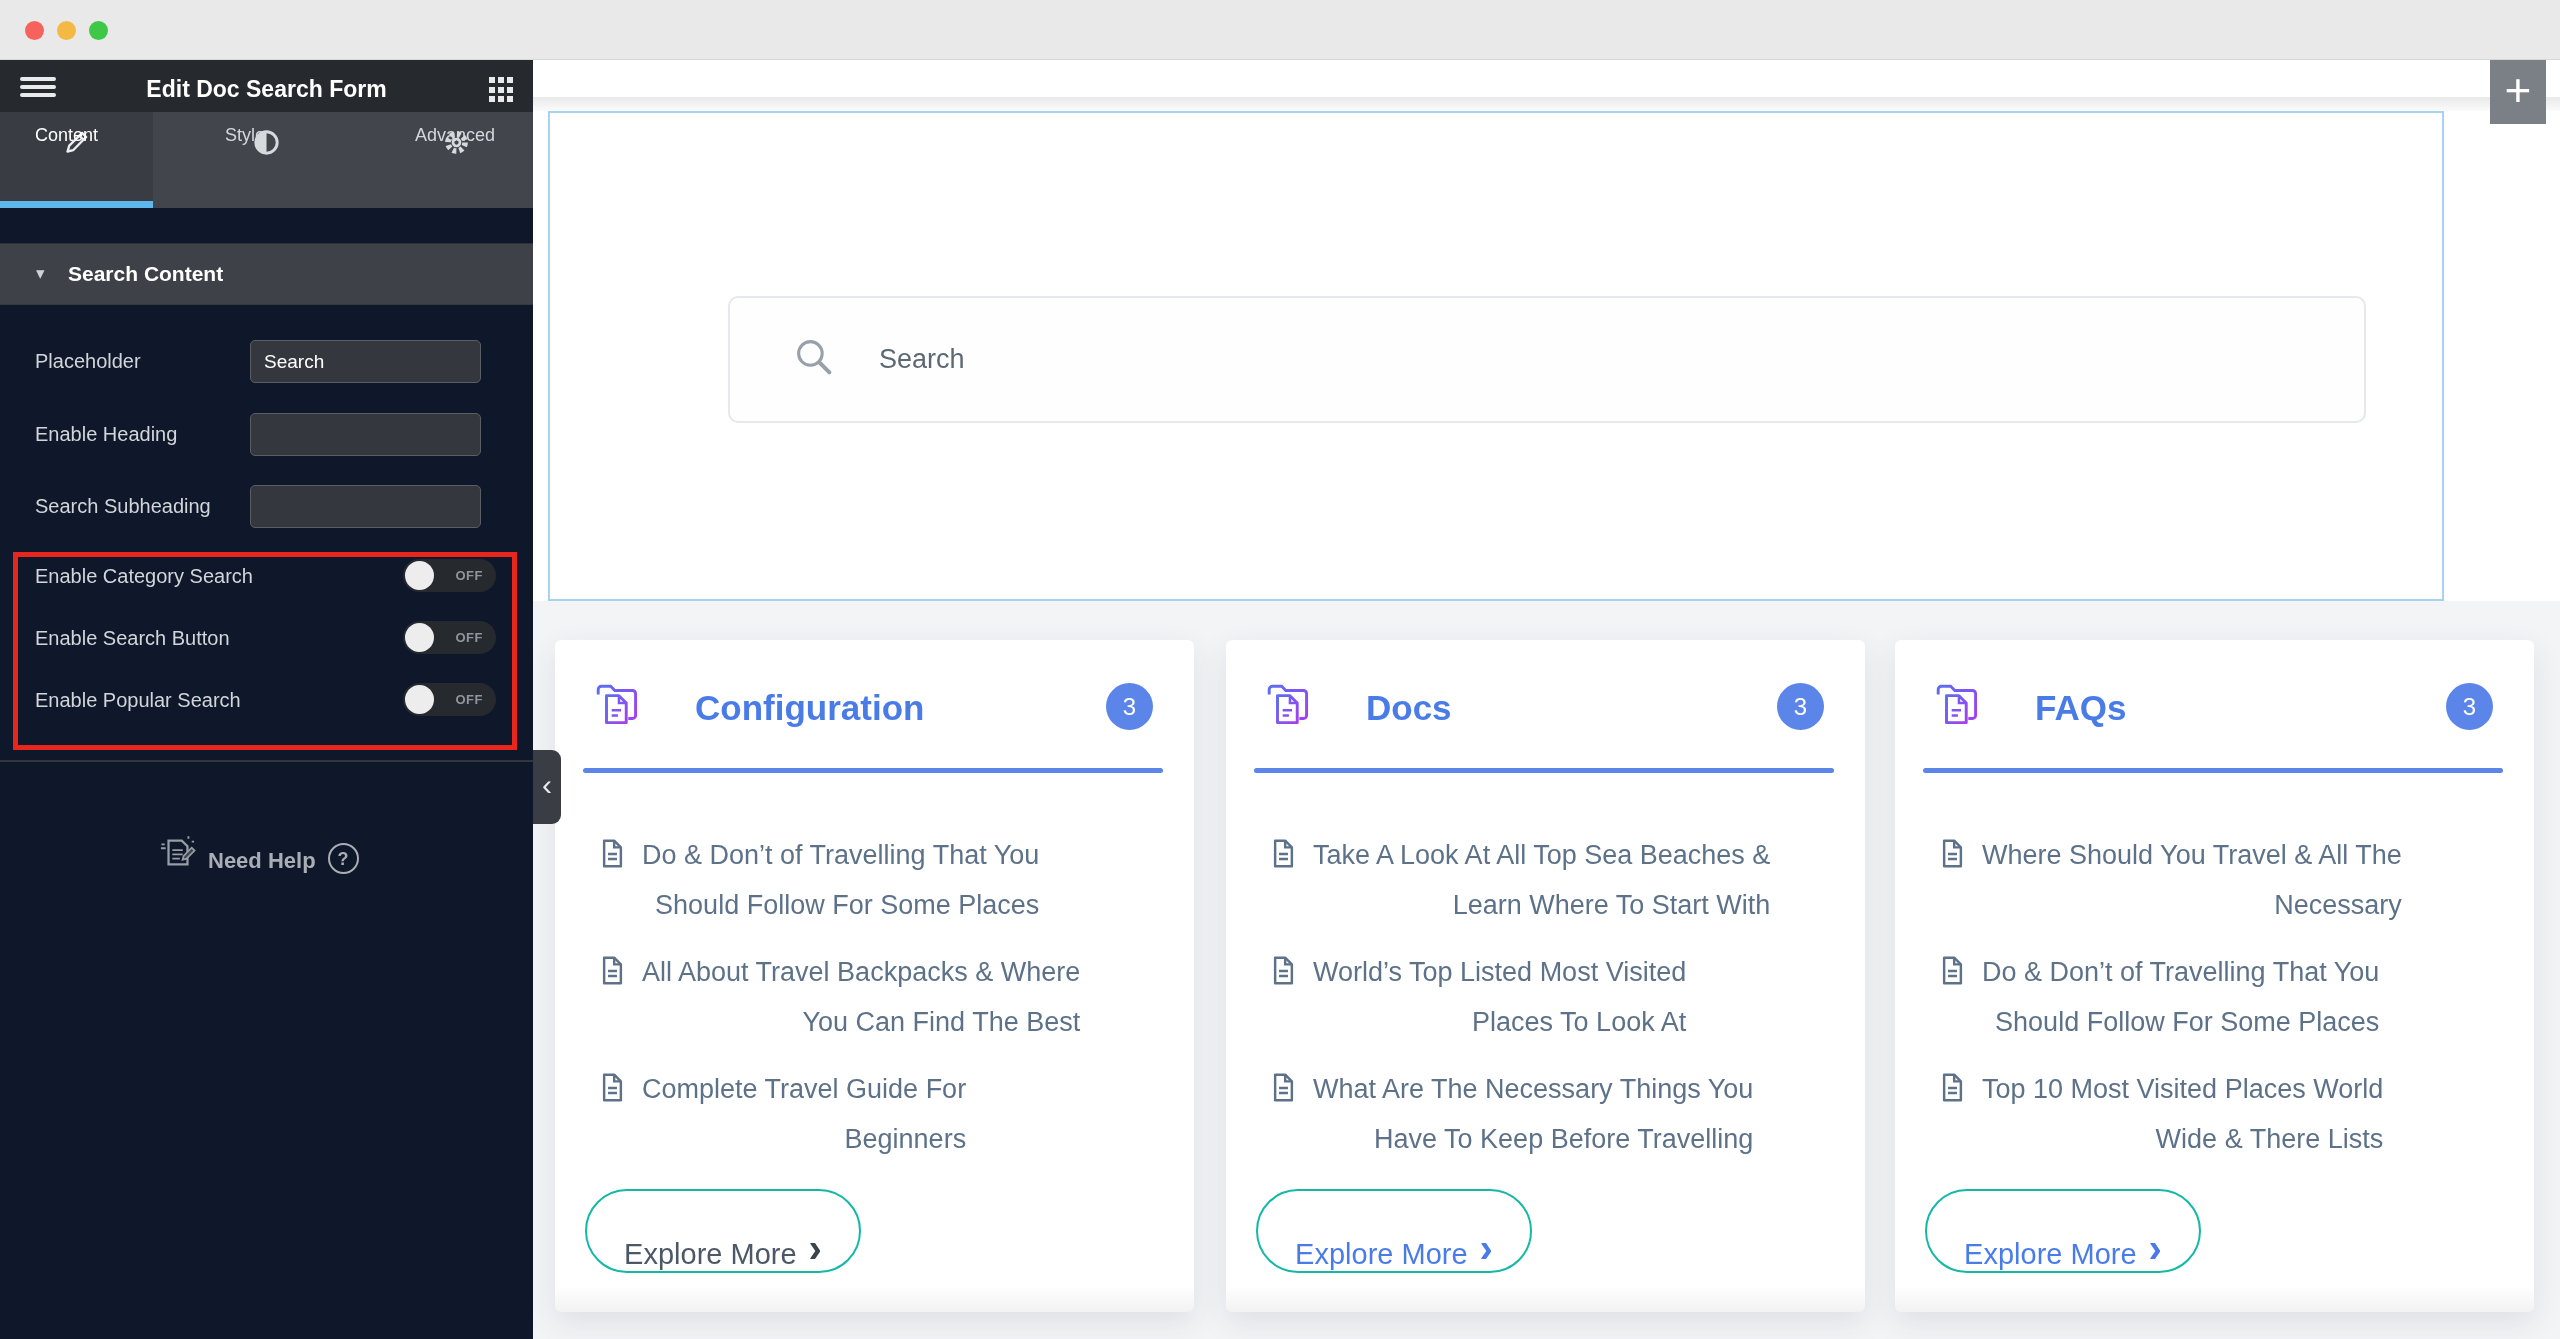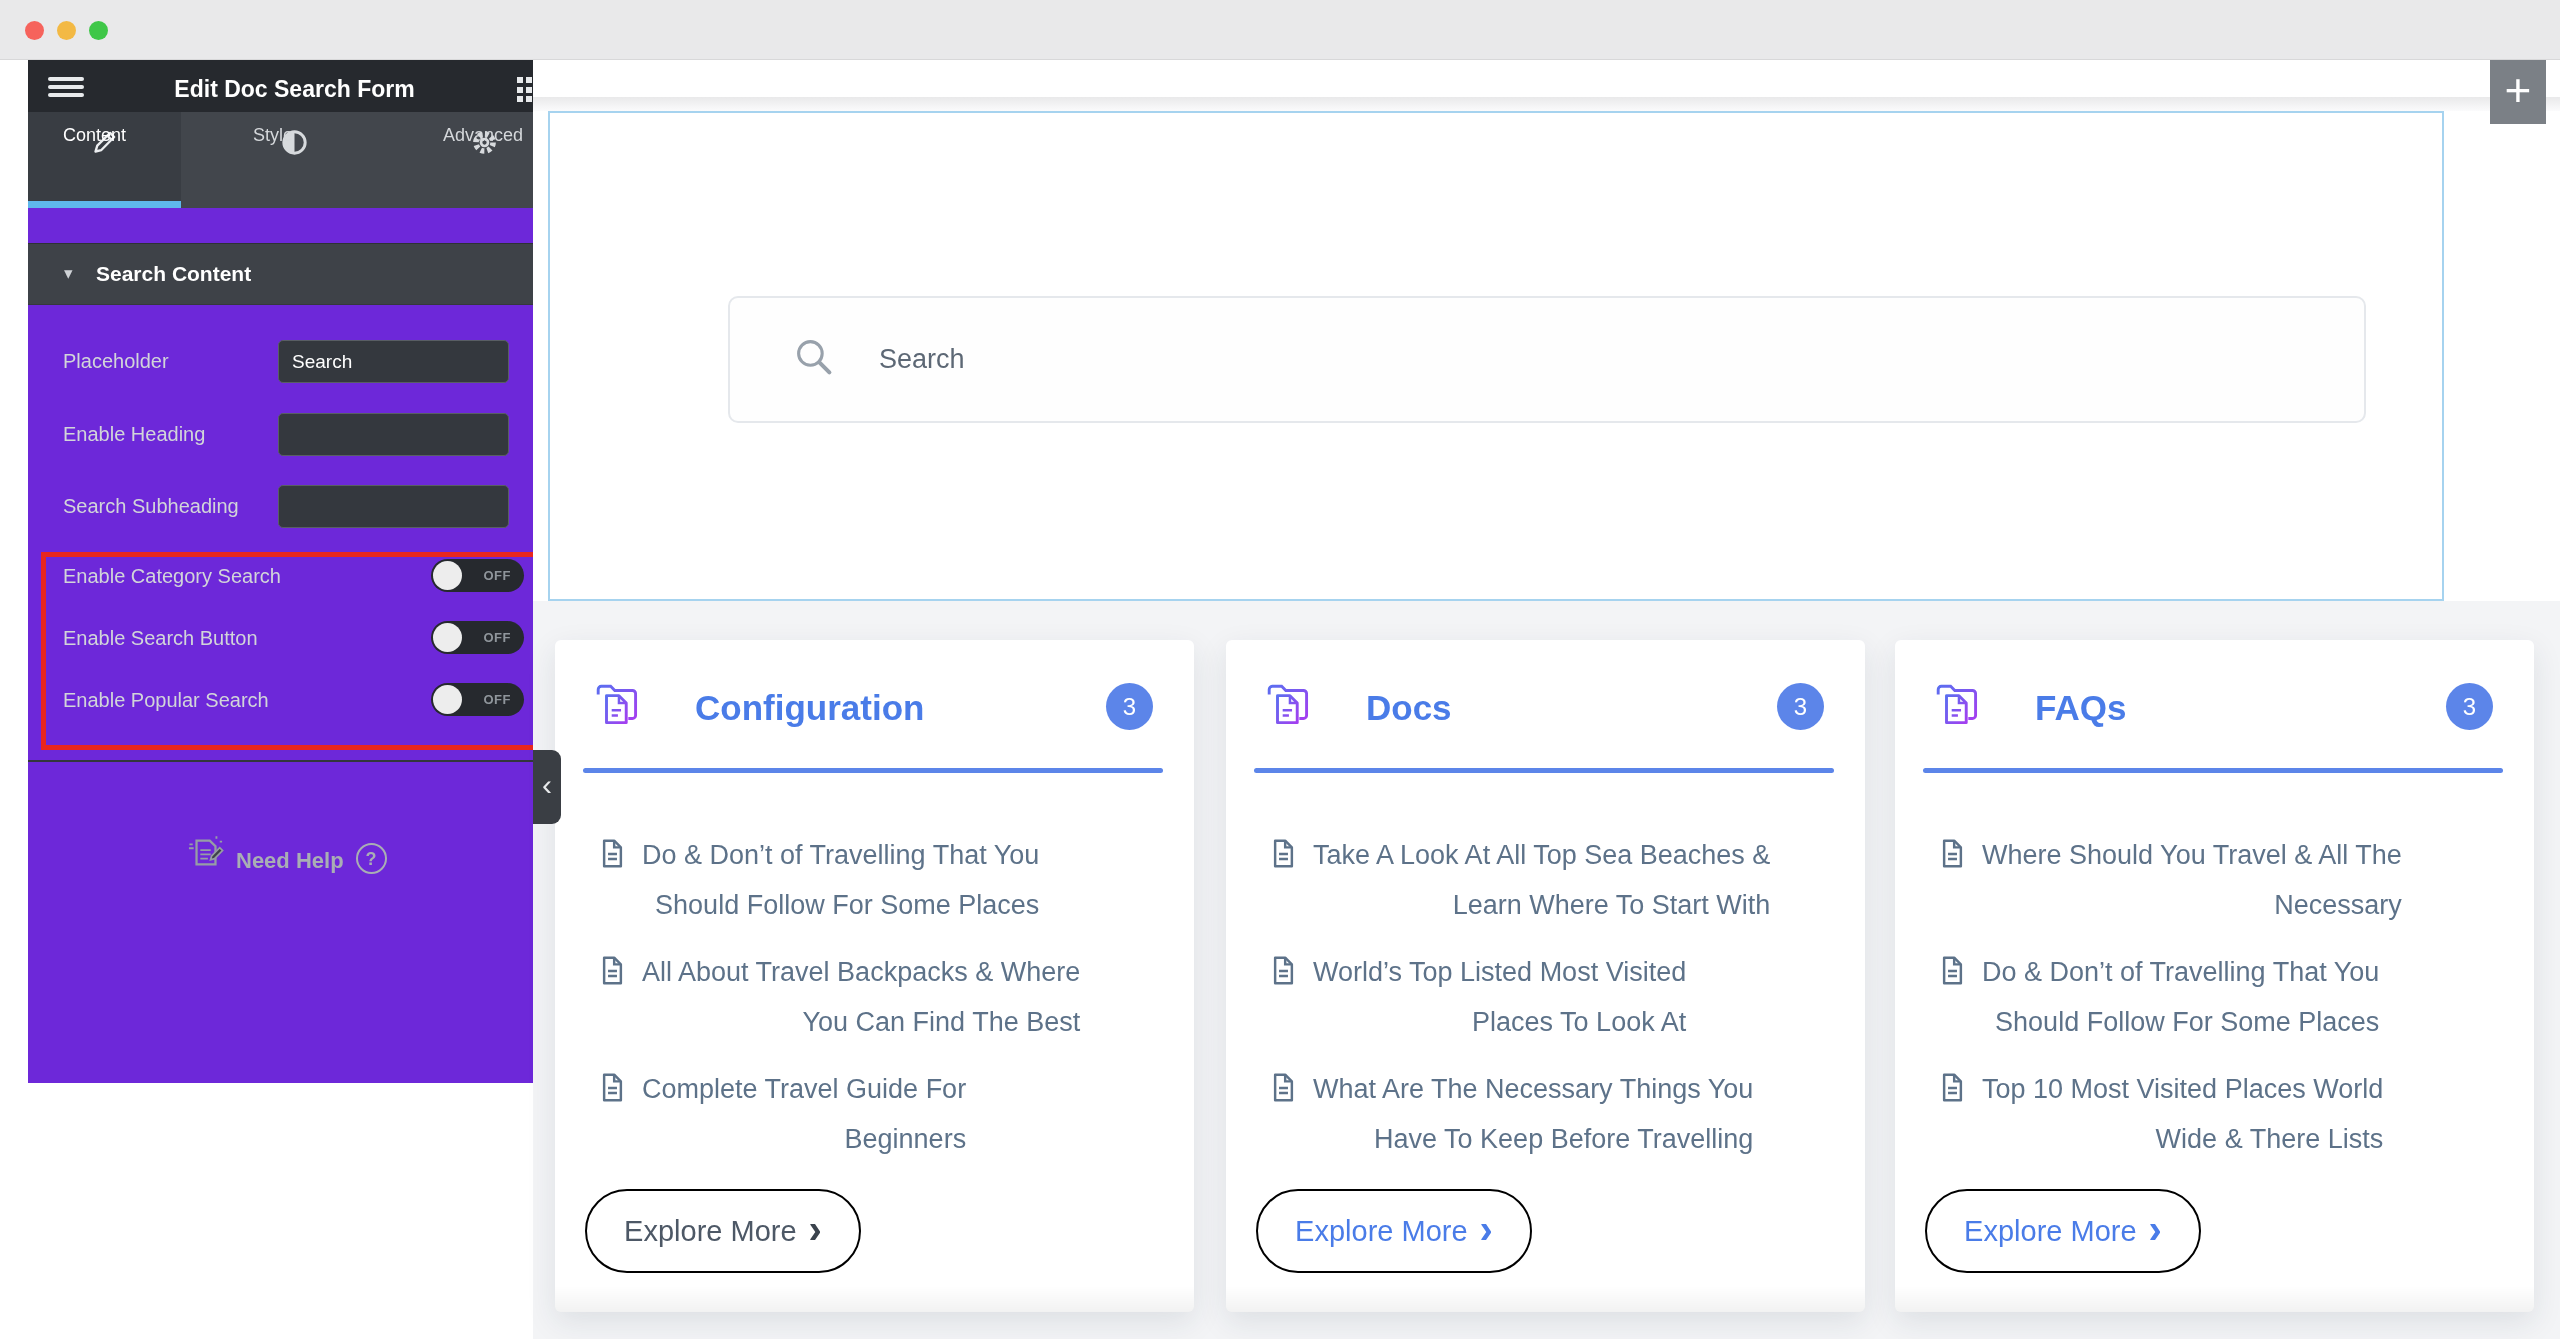--- a/index.html
+++ b/index.html
@@ -7,21 +7,21 @@
   body { font-family:"Liberation Sans", sans-serif; position:relative; overflow:hidden; background:#fff; }
 
   
   .titlebar { position:absolute; left:0; top:0; width:2560px; height:60px; background:#e9e9ea; border-bottom:1px solid #d8d8d9; }
   .tl { position:absolute; top:21px; width:19px; height:19px; border-radius:50%; }
   .tl.red { left:25px; background:#f6635c; }
   .tl.yellow { left:57px; background:#f3b944; }
   .tl.green { left:89px; background:#3fc748; }
 
   
-  .panel { position:absolute; left:0; top:60px; width:533px; height:1023px; background:#6d28d9;margin-left:28px; }
+  .panel { position:absolute; left:0; top:60px; width:533px; height:1279px; background:#0f172a; }
   .p-header { position:absolute; left:0; top:0; width:533px; height:58px; background:#26292e; }
   .burger { position:absolute; left:20px; top:17px; width:36px; height:24px; cursor:pointer; }
   .burger i { display:block; height:4px; background:#e8eaec; border-radius:2px; margin-bottom:4px; }
   .p-title { position:absolute; left:0; top:0; width:533px; height:58px; line-height:58px; text-align:center; color:#fff; font-size:23px; font-weight:bold; }
   .gridicon { position:absolute; right:18px; top:17px; width:26px; height:26px; display:flex; flex-wrap:wrap; gap:3px; cursor:pointer; }
   .gridicon i { width:6px; height:6px; background:#e8eaec; }
 
   .p-tabs { position:absolute; left:0; top:52px; width:533px; height:96px; display:flex; background:#42464c;gap:37px; }
   .tab { flex:1; position:relative; text-align:center; padding-top:17px; cursor:pointer; }
   .tab .t-ic { display:inline-block; height:28px; }
@@ -68,21 +68,21 @@
   .card::after { content:""; position:absolute; left:0; bottom:0; width:100%; height:26px; border-radius:0 0 6px 6px; background:linear-gradient(rgba(0,0,0,0), rgba(0,0,0,.05)); }
   .card.c1 { left:22px; } .card.c2 { left:693px; } .card.c3 { left:1362px; }
   .c-icon { position:absolute; left:38px; top:40px; }
   .c-title { position:absolute; left:140px; top:42px; line-height:52px; font-size:35px; font-weight:bold; color:#4a7ce8; cursor:pointer; }
   .c-badge { position:absolute; left:551px; top:43px; width:47px; height:47px; border-radius:50%; background:#5c85e9; color:#fff; font-size:24px; text-align:center; line-height:47px; }
   .c-div { position:absolute; left:28px; top:128px; width:580px; height:5px; background:#5c85e9; border-radius:3px; }
   .c-list { position:absolute; left:46px; top:190px; width:560px; }
   .doc-item { display:flex; margin-bottom:17px; cursor:pointer; }
   .doc-ic { flex:0 0 24px; margin-top:9px; }
   .doc-text { margin-left:17px; font-size:27px; line-height:50px; color:#5d7289; white-space:pre-line;text-align:right; }
-  .c-btn { position:absolute; left:30px; top:549px; width:276px; height:84px; border:2px solid #000000; border-radius:42px; background:#fff; display:flex; align-items:center; justify-content:center; cursor:pointer; }
+  .c-btn { position:absolute; left:30px; top:549px; width:276px; height:84px; border:2px solid #14b8a6; border-radius:42px; background:#fff; display:flex; align-items:flex-end; justify-content:center; cursor:pointer; }
   .c-btn .b-label { font-size:29px; color:#4a7ce8; }
   .c-btn .b-chev { margin-left:12px; margin-top:-4px; font-size:40px; font-weight:bold; color:#4a7ce8; }
   .c-btn.dark .b-label { color:#4d5866; }
   .c-btn.dark .b-chev { color:#3b434d; }
 </style>
 </head>
 <body>
 
 <svg width="0" height="0" style="position:absolute">
   <defs>

